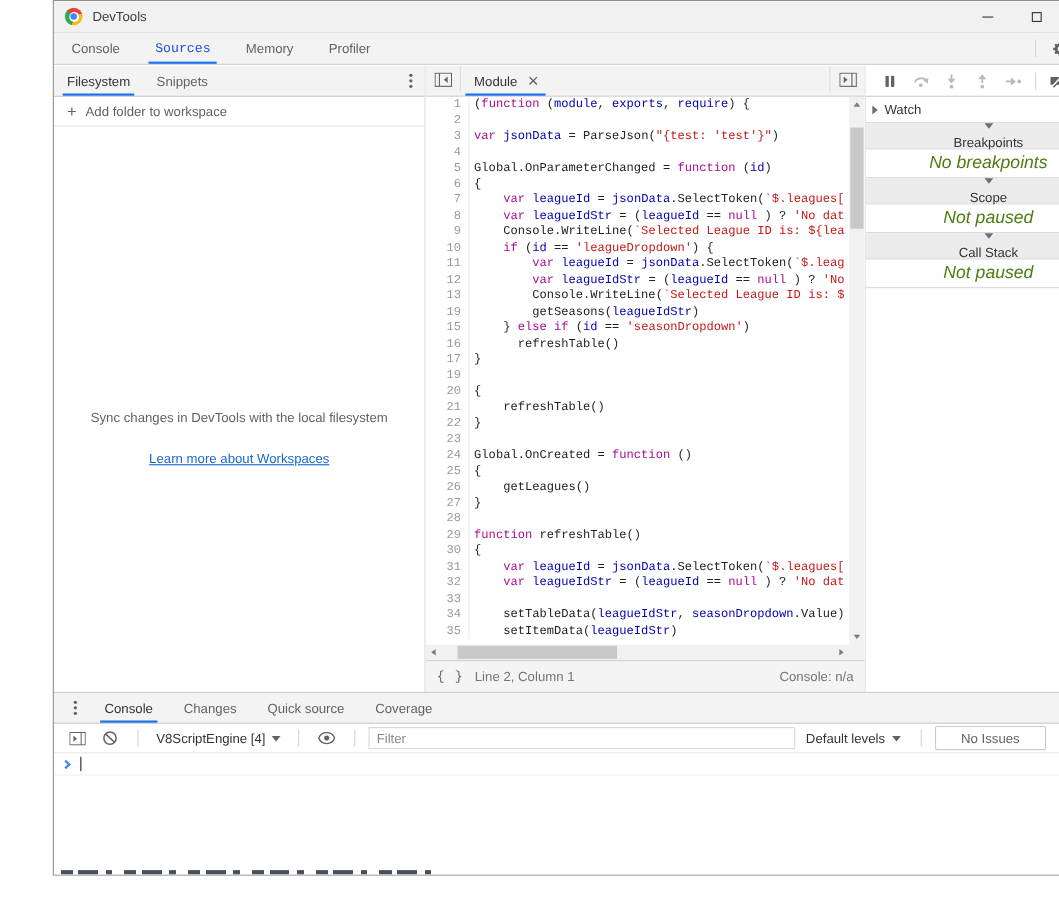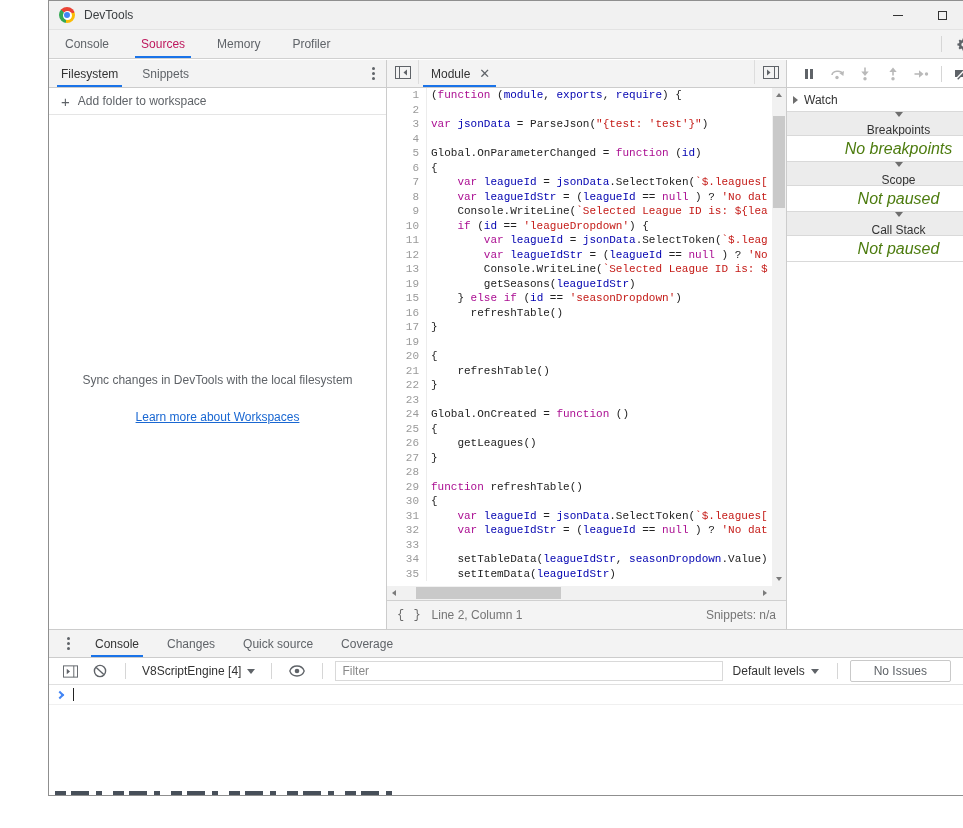--- a/index.html
+++ b/index.html
@@ -17,21 +17,21 @@
   .win-btn { width:45px; height:100%; display:flex; align-items:center; justify-content:center; }
   .glyph-min { width:10px; height:1px; background:#333; }
   .glyph-max { width:9px; height:9px; border:1px solid #333; }
   .glyph-close { position:relative; width:11px; height:11px; }
   .glyph-close::before,.glyph-close::after { content:""; position:absolute; left:-1px; top:5px; width:13px; height:1px; background:#333; }
   .glyph-close::before { transform:rotate(45deg); } .glyph-close::after { transform:rotate(-45deg); }
 
   
   .main-tabs { height:29px; background:#f3f3f3; border-bottom:1px solid #d0d0d0; display:flex; align-items:stretch; }
   .mtab { padding:0 16px; font-size:12px; color:#5f6368; display:flex; align-items:center; position:relative; cursor:default; }
-  .mtab.active { color:#be185d; }
+  .mtab.active { color:#1d4ed8;font-family:Liberation Mono, monospace; }
   .mtab.active::after { content:""; position:absolute; left:10px; right:10px; bottom:0; height:2px; background:var(--accent); }
   .main-tabs-right { margin-left:auto; display:flex; align-items:center; padding-right:8px; }
   .vdiv { width:1px; height:16px; background:#d6d6d6; margin:0 8px; }
   .icon-btn { width:26px; height:24px; display:flex; align-items:center; justify-content:center; }
   .dots-v { display:flex; flex-direction:column; gap:2px; }
   .dots-v i { width:3px; height:3px; border-radius:50%; background:#5f6368; }
 
   
   .content { position:absolute; top:59px; left:0; right:0; height:569px; display:flex; }
   .panel-tabbar { height:28px; background:#f3f3f3; border-bottom:1px solid #ccc; display:flex; align-items:stretch; }
@@ -256,21 +256,21 @@
           <div class="hthumb"></div>
           <div class="sb-arrow arr-right"></div>
         </div>
         <div class="sb-corner"></div>
       </div>
 
       <div class="ed-status">
         <span class="braces">{ }</span>
         <span>Line 2, Column 1</span>
         <span class="spacer"></span>
-        <span>Snippets: n/a</span>
+        <span>Console: n/a</span>
       </div>
     </div>
 
     <div class="right-panel">
       <div class="dbg-toolbar">
         <div class="icon-btn">
           <svg width="12" height="12" viewBox="0 0 12 12">
               <rect x="2" y="1" width="3" height="10" fill="#5f6368"></rect>
               <rect x="7" y="1" width="3" height="10" fill="#5f6368"></rect>
             </svg>

